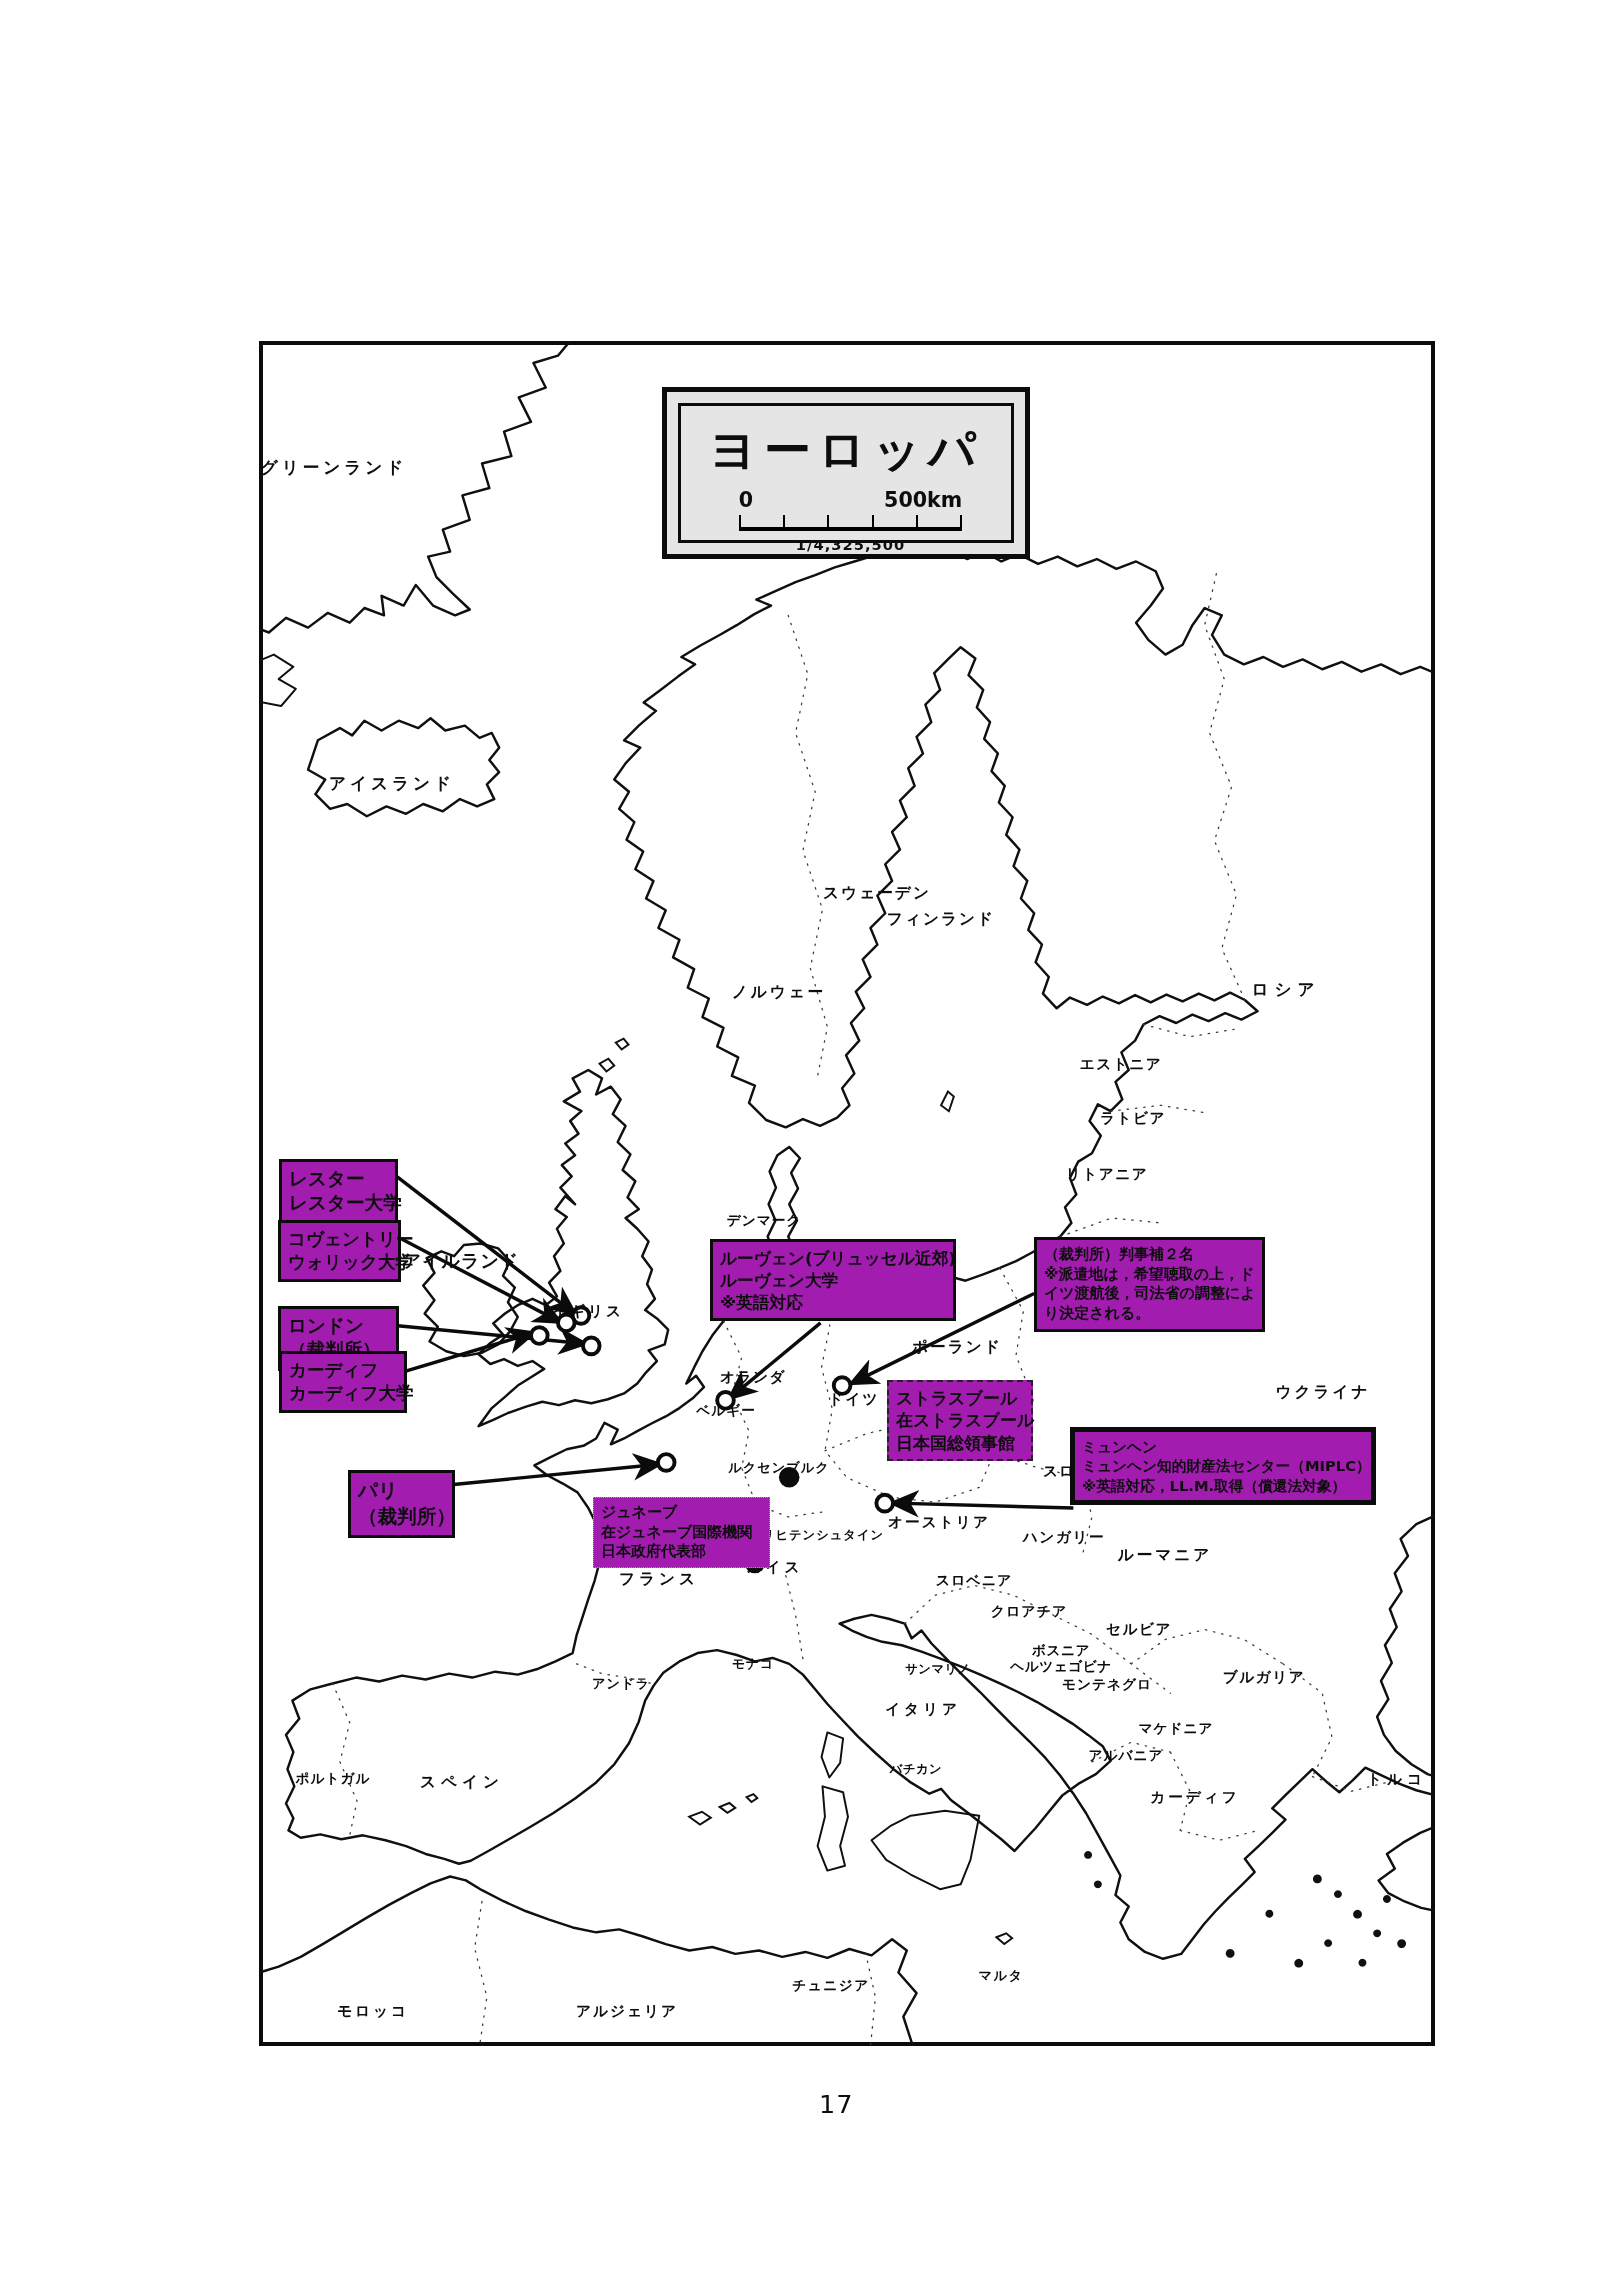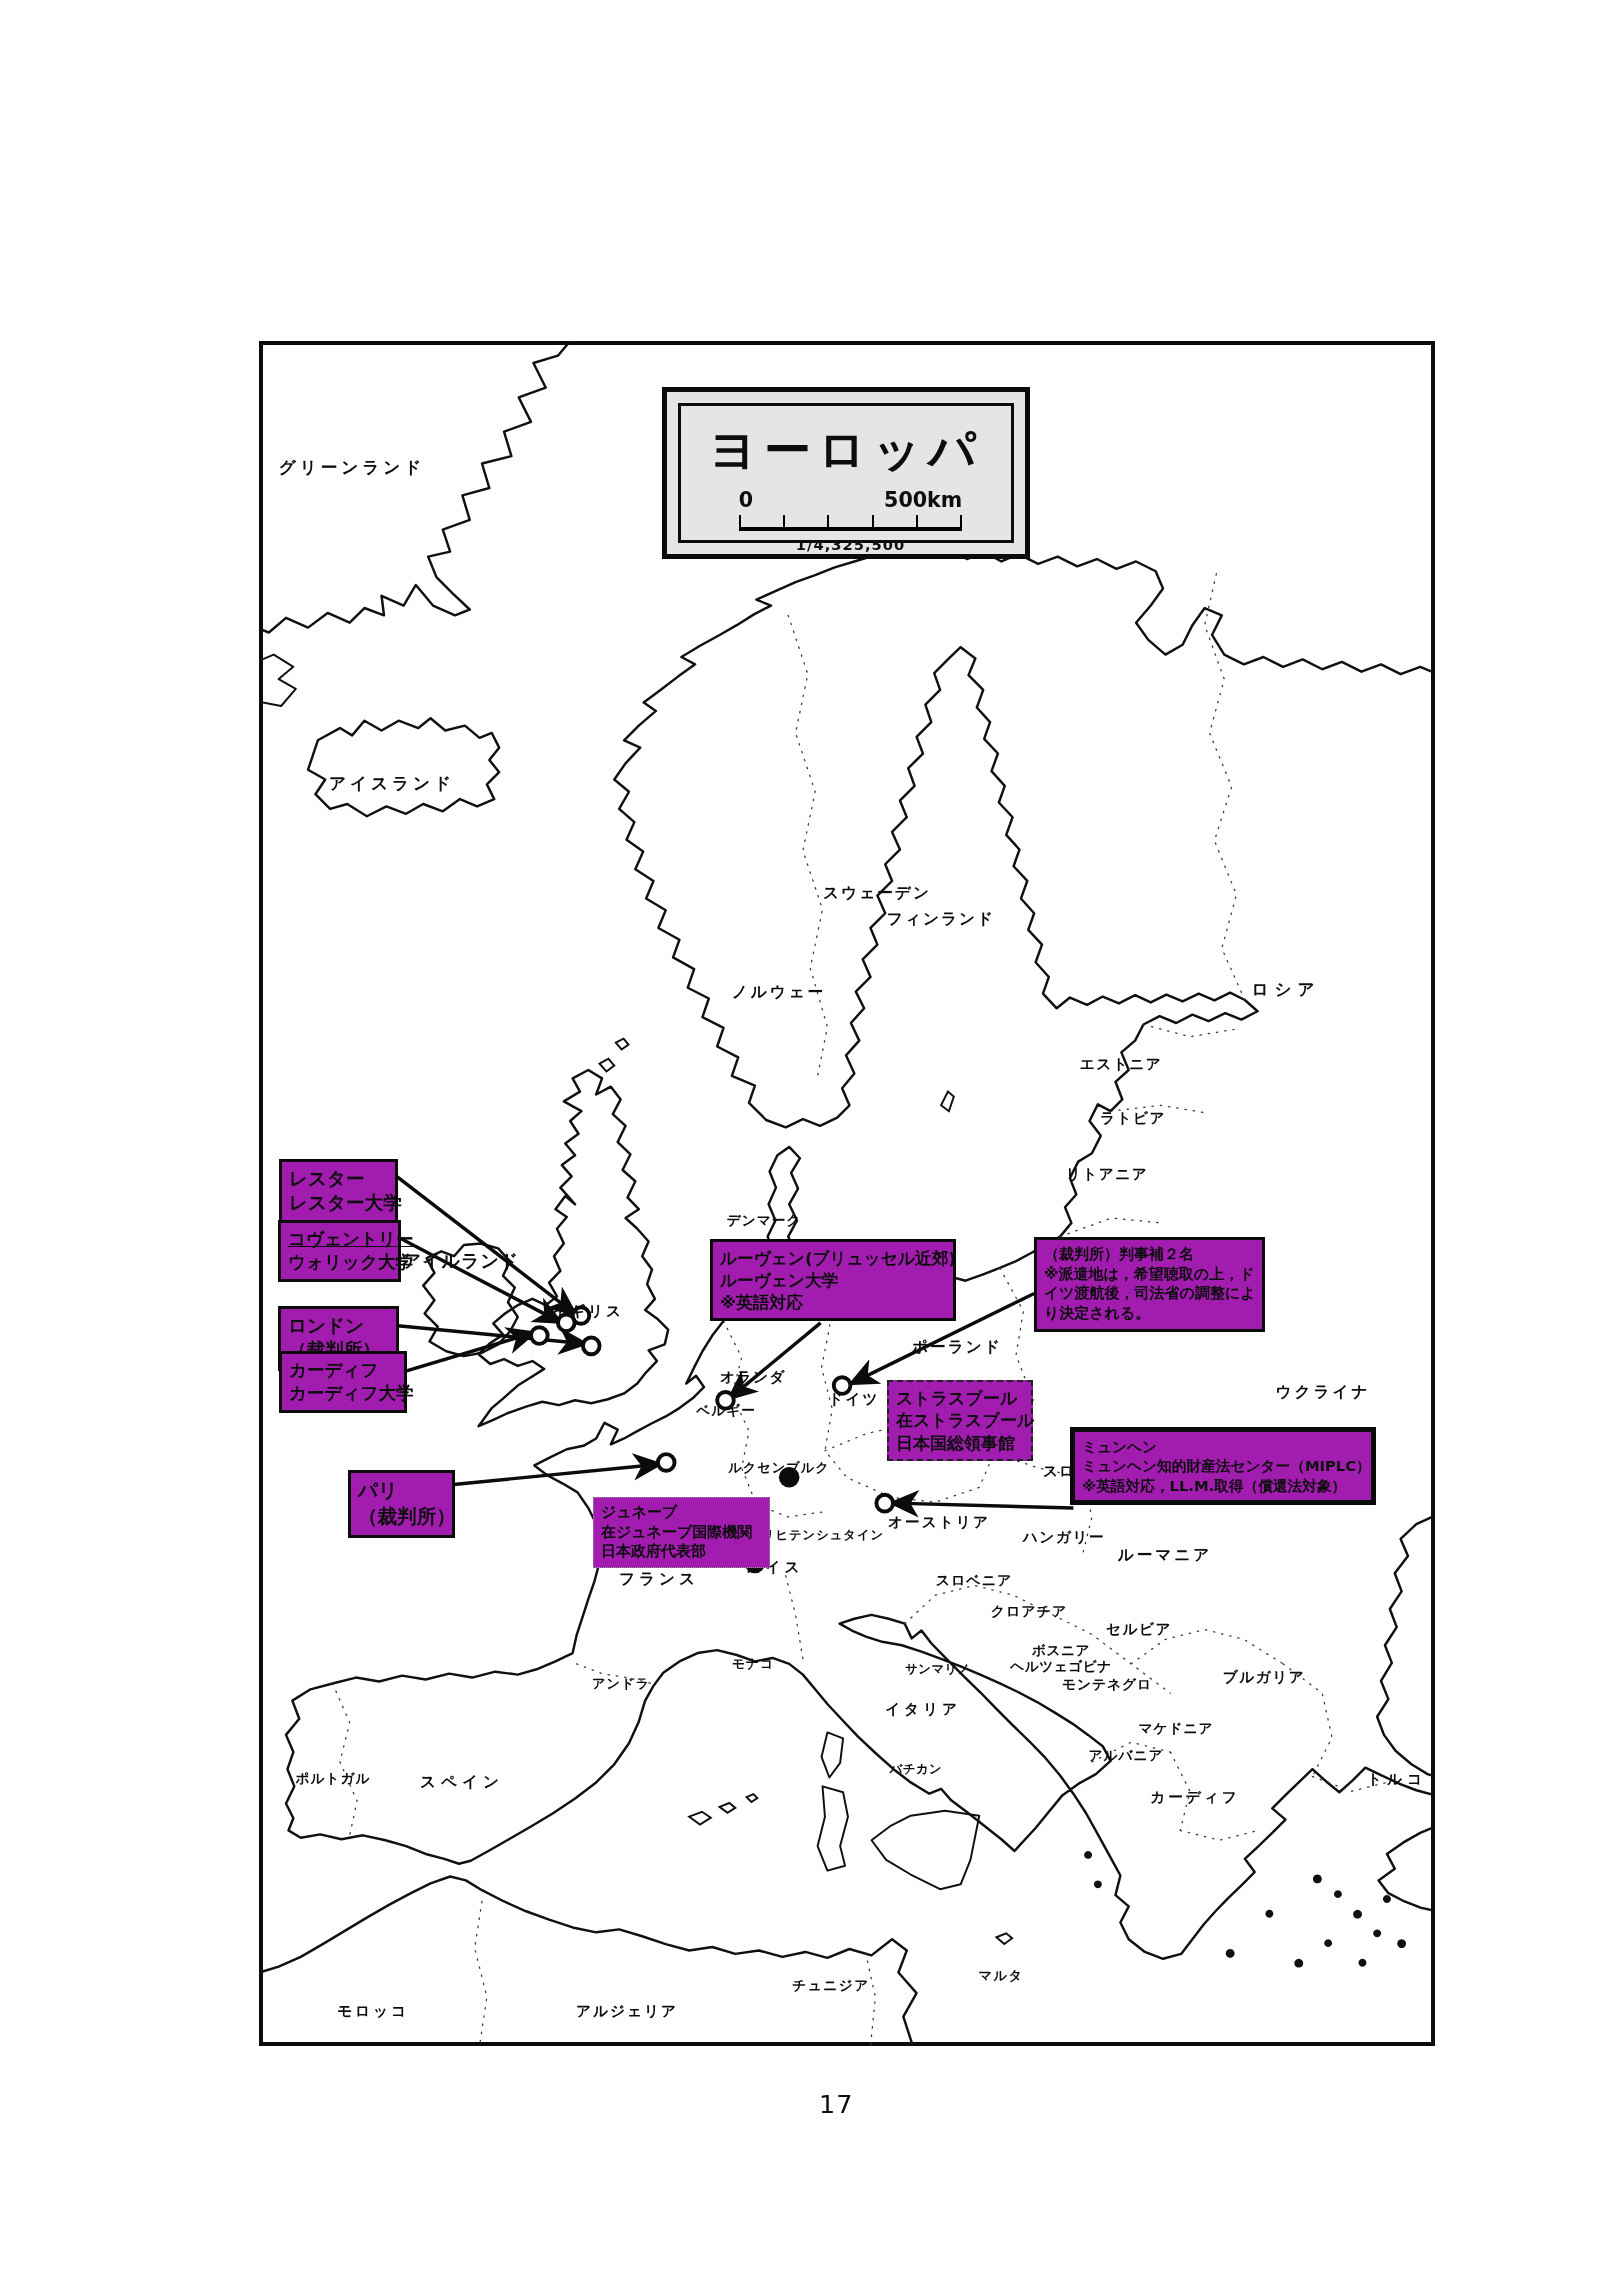--- a/index.html
+++ b/index.html
@@ -123,21 +123,21 @@
         <circle cx="952" cy="2162" r="17" fill="#ffffff" stroke="#0b0b0b" stroke-width="8"></circle>
         <circle cx="831" cy="2289" r="17" fill="#ffffff" stroke="#0b0b0b" stroke-width="8"></circle>
         <circle cx="1190" cy="2132" r="17" fill="#ffffff" stroke="#0b0b0b" stroke-width="8"></circle>
         <circle cx="1277" cy="2372" r="17" fill="#ffffff" stroke="#0b0b0b" stroke-width="8"></circle>
         <circle cx="1082" cy="2319" r="21" fill="#0b0b0b"></circle>
         <circle cx="1012" cy="2494" r="21" fill="#0b0b0b"></circle>
       </g>
   </svg>
 
   <div id="labels">
-      <div class="clabel" style="left: 352px; top: 468px; font-size: 16.7px; letter-spacing: 3.9px; font-family: Liberation Serif, serif;">グリーンランド</div>
+      <div class="clabel" style="left: 334px; top: 468px; font-size: 16.7px; letter-spacing: 3.9px; font-family: Liberation Serif, serif;">グリーンランド</div>
       <div class="clabel" style="left: 392px; top: 784px; font-size: 16.7px; letter-spacing: 3.9px;">アイスランド</div>
       <div class="clabel" style="left: 779px; top: 992px; font-size: 15.7px; letter-spacing: 2.9px;">ノルウェー</div>
       <div class="clabel" style="left: 877px; top: 893px; font-size: 15.7px; letter-spacing: 2px;">スウェーデン</div>
       <div class="clabel" style="left: 941px; top: 919px; font-size: 15.7px; letter-spacing: 2px;">フィンランド</div>
       <div class="clabel" style="left: 1286px; top: 990px; font-size: 16.7px; letter-spacing: 5.9px;">ロシア</div>
       <div class="clabel" style="left: 1121px; top: 1064px; font-size: 14.7px; letter-spacing: 1.5px;">エストニア</div>
       <div class="clabel" style="left: 1133px; top: 1118px; font-size: 14.7px; letter-spacing: 1.5px;">ラトビア</div>
       <div class="clabel" style="left: 1107px; top: 1174px; font-size: 14.7px; letter-spacing: 1.5px;">リトアニア</div>
       <div class="clabel" style="left: 764px; top: 1221px; font-size: 13.7px; letter-spacing: 1px;">デンマーク</div>
       <div class="clabel" style="left: 461px; top: 1261px; font-size: 18px; letter-spacing: 1px;">アイルランド</div>
@@ -178,21 +178,21 @@
       <div class="clabel" style="left: 627px; top: 2011px; font-size: 14.7px; letter-spacing: 2px;">アルジェリア</div>
       <div class="clabel" style="left: 831px; top: 1986px; font-size: 13.7px; letter-spacing: 1.5px;">チュニジア</div>
       <div class="clabel" style="left: 1001px; top: 1976px; font-size: 13.2px; letter-spacing: 1.5px;">マルタ</div>
     </div>
   <div id="callouts">
       <div class="callout cb-solid" style="left: 279px; top: 1159px; width: 119px;">
         <div class="cline" style="font-size: 18.6px;">レスター</div>
         <div class="cline" style="font-size: 18.6px;">レスター大学</div>
       </div>
       <div class="callout cb-solid" style="left: 278px; top: 1220px; width: 123px;">
-        <div class="cline" style="font-size: 17.6px; text-decoration: underline;">コヴェントリー</div>
+        <div class="cline" style="font-size: 17.6px;">コヴェントリー</div>
         <div class="cline" style="font-size: 17.6px;">ウォリック大学</div>
       </div>
       <div class="callout cb-solid" style="left: 278px; top: 1306px; width: 121px;">
         <div class="cline" style="font-size: 18.6px;">ロンドン</div>
         <div class="cline" style="font-size: 18.6px;">（裁判所）</div>
       </div>
       <div class="callout cb-solid" style="left: 279px; top: 1351px; width: 128px;">
         <div class="cline" style="font-size: 17.6px;">カーディフ</div>
         <div class="cline" style="font-size: 17.6px;">カーディフ大学</div>
       </div>

